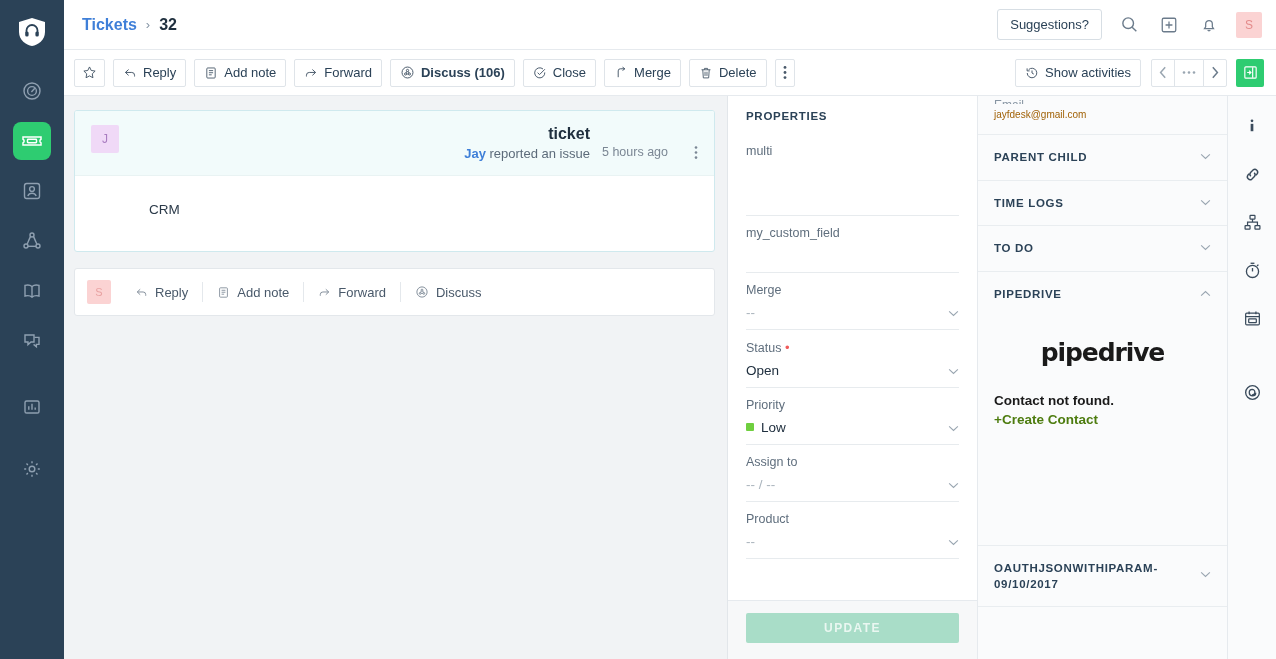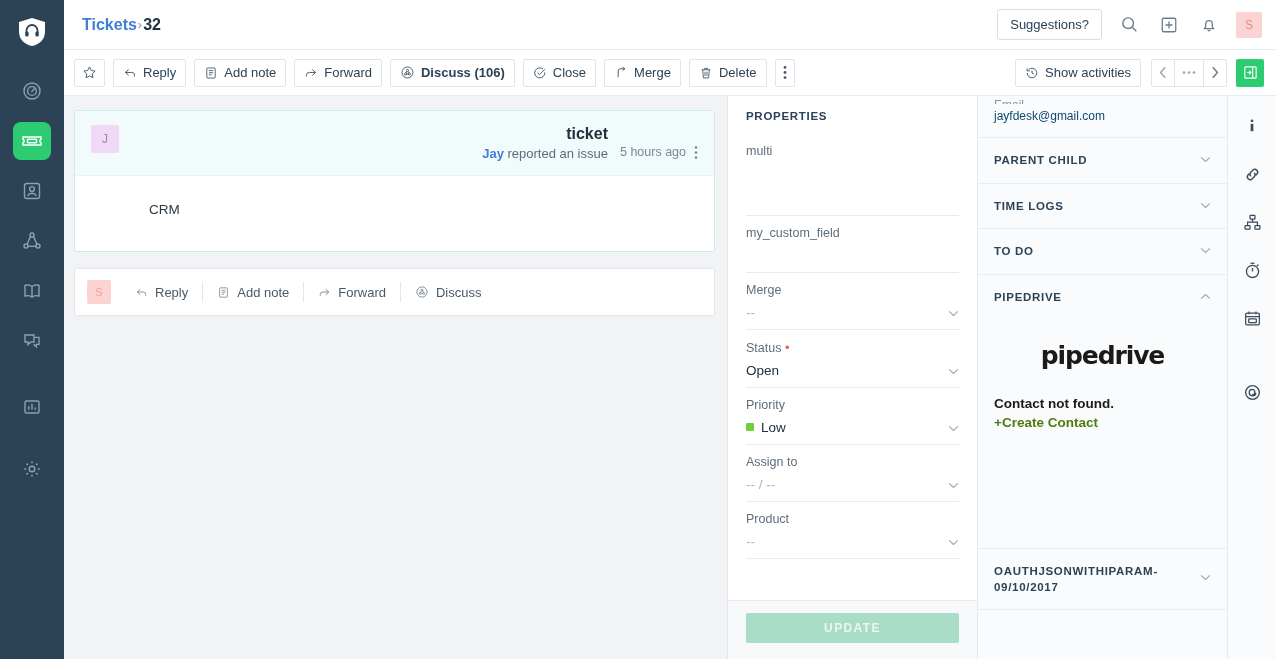--- a/index.html
+++ b/index.html
@@ -33,21 +33,21 @@
 
   
   .main { flex: 1 1 auto; display: flex; flex-direction: column; min-width: 0; height: 659px; }
 
   
   .topbar {
     height: 50px; flex: 0 0 50px; background: #fff;
     border-bottom: 1px solid #e6eaee;
     display: flex; align-items: center; padding: 0 14px 0 18px;
   }
-  .crumb { display: flex; align-items: center; gap: 1px; font-size: 16px; }
+  .crumb { display: flex; align-items: center; gap: 9px; font-size: 16px; }
   .crumb-link { color: #3f7fd8; font-weight: bold; cursor: pointer; }
   .crumb-sep { color: #8595a5; font-size: 13px; }
   .crumb-cur { color: #20303f; font-weight: bold; }
   .topbar-right { margin-left: auto; display: flex; align-items: center; gap: 14px; }
   .sugg-btn {
     border: 1px solid #d7dee4; background: #fff; border-radius: 3px;
     font-size: 13px; color: #2b4257; padding: 7px 12px; cursor: pointer;
     font-family: "Liberation Sans", sans-serif;
   }
   .icon-btn { width: 26px; height: 26px; display:flex; align-items:center; justify-content:center; cursor: pointer; }
@@ -102,21 +102,21 @@
   .ava-pill {
     width: 28px; height: 28px; background: #f0d9f7; color: #a97cc0;
     display: flex; align-items: center; justify-content: center;
     font-size: 12px; border-radius: 2px; flex: 0 0 28px;
   }
   .ch-main { flex: 1 1 auto; min-width: 0; text-align: right; }
   .ch-title { font-size: 16px; font-weight: bold; color: #20303f; margin-bottom: 3px; }
   .ch-sub { font-size: 13px; color: #5c6b7a; }
   .ch-sub .who { color: #3f7fd8; font-weight: bold; }
   .ch-created { font-size: 13px; color: #5c6b7a; margin-top: 2px; }
-  .ch-right { display: flex; align-items: flex-start; gap: 8px; padding-top: 20px; }
+  .ch-right { display: flex; align-items: flex-start; gap: 26px; padding-top: 20px; }
   .ch-time { font-size: 12.5px; color: #7b8794; }
   .kebab { cursor: pointer; color: #7b8794; font-size: 14px; line-height: 1; letter-spacing: 0; }
   .card-body { padding: 26px 16px 34px 74px; font-size: 13.5px; color: #2b3a49; }
 
   .replybar {
     background: #fff; border: 1px solid #e3e7eb; border-radius: 3px;
     height: 48px; display: flex; align-items: center; padding: 0 12px;
   }
   .rb-ava {
     width: 24px; height: 24px; background: #fbd3d3; color: #e8a2a2;
@@ -163,21 +163,21 @@
   }
 
   
   .rightpanel {
     width: 250px; flex: 0 0 250px; background: #fafbfc;
     display: flex; flex-direction: column; overflow: hidden;
     border-right: 1px solid #e6eaee;
   }
   .rp-email { padding: 2px 16px 14px 16px; border-bottom: 1px solid #e9edf0; background: #fafbfc; }
   .rp-email-label { font-size: 12px; color: #8795a3; margin-bottom: 5px; overflow: hidden; height: 6px; }
-  .rp-email-value { font-size: 12px; color: #0c4a6e; }
+  .rp-email-value { font-size: 10px; color: #a16207; }
   .acc {
     padding: 15px 16px 14px 16px; border-bottom: 1px solid #e9edf0;
     display: flex; align-items: flex-start; cursor: pointer;
   }
   .acc-label {
     font-size: 11.5px; font-weight: bold; letter-spacing: 0.7px; color: #2b4257;
     flex: 1 1 auto; line-height: 1.35;
   }
   .acc-chev { width: 11px; height: 7px; color: #9aa6b1; margin-top: 3px; flex: 0 0 11px; }
   .acc-chev.up { transform: rotate(180deg); }

